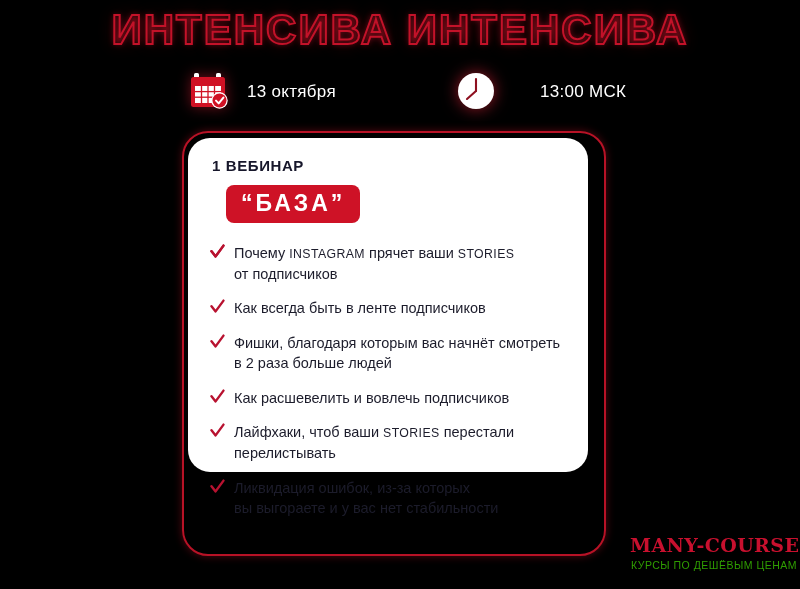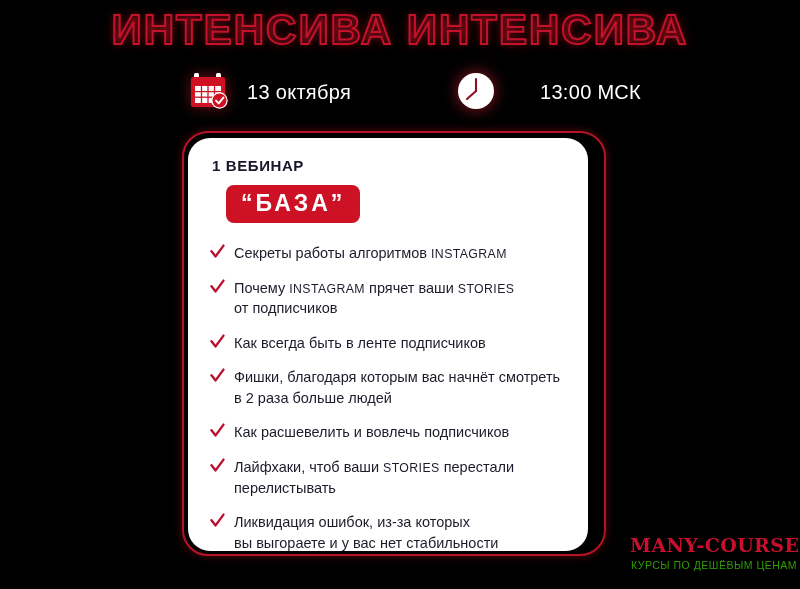--- a/index.html
+++ b/index.html
@@ -49,21 +49,21 @@
     position: absolute;
     display: flex;
     align-items: center;
     gap: 13px;
   }
   .meta-item.date  { left: 0px;   top: 4px; }
   .meta-item.time  { left: 265px; top: 4px; gap: 41px; }
 
   .meta-label {
     color: #ffffff;
-    font-size: 20px;
+    font-size: 17px;
     letter-spacing: 0.3px;
     white-space: nowrap;
   }
 
   
   .cal-icon {
     position: relative;
     width: 44px;
     height: 44px;
     filter: drop-shadow(0 0 7px rgba(200,25,45,0.55));
@@ -89,21 +89,21 @@
     border: 2px solid #b81226;
     border-radius: 26px;
     box-sizing: border-box;
     box-shadow: 0 0 9px rgba(184,18,38,0.45);
   }
   .card {
     position: absolute;
     left: 188px;
     top: 138px;
     width: 400px;
-    height: 413px;
+    height: 334px;
     background: #ffffff;
     border-radius: 22px;
     box-sizing: border-box;
     padding: 19px 22px 0 22px;
   }
 
   .webinar-no {
     color: #17172b;
     font-size: 15px;
     font-weight: 700;
@@ -224,21 +224,21 @@
   <div class="frame"></div>
 
   <div class="card">
     <div class="webinar-no">1 ВЕБИНАР</div>
     <div class="badge">“БАЗА”</div>
     <ul class="bullets">
         <li><span class="check">
             <svg width="15" height="15" viewBox="0 0 15 15">
               <path d="M1.5 7.2 L5.6 12.4 L13.5 1.6" stroke="currentColor" stroke-width="2.4" fill="none" stroke-linecap="round" stroke-linejoin="round"></path>
             </svg>
-          </span><span><span>Секреты работы алгоритмов </span><span class="scap">INSTAGRAM</span></span></li>
+          </span></li>
         <li><span class="check">
             <svg width="15" height="15" viewBox="0 0 15 15">
               <path d="M1.5 7.2 L5.6 12.4 L13.5 1.6" stroke="currentColor" stroke-width="2.4" fill="none" stroke-linecap="round" stroke-linejoin="round"></path>
             </svg>
           </span><span><span>Почему </span><span class="scap">INSTAGRAM</span><span> прячет ваши </span><span class="scap">STORIES</span><br><span>от подписчиков</span></span></li>
         <li><span class="check">
             <svg width="15" height="15" viewBox="0 0 15 15">
               <path d="M1.5 7.2 L5.6 12.4 L13.5 1.6" stroke="currentColor" stroke-width="2.4" fill="none" stroke-linecap="round" stroke-linejoin="round"></path>
             </svg>
           </span><span><span>Как всегда быть в ленте подписчиков</span></span></li>

